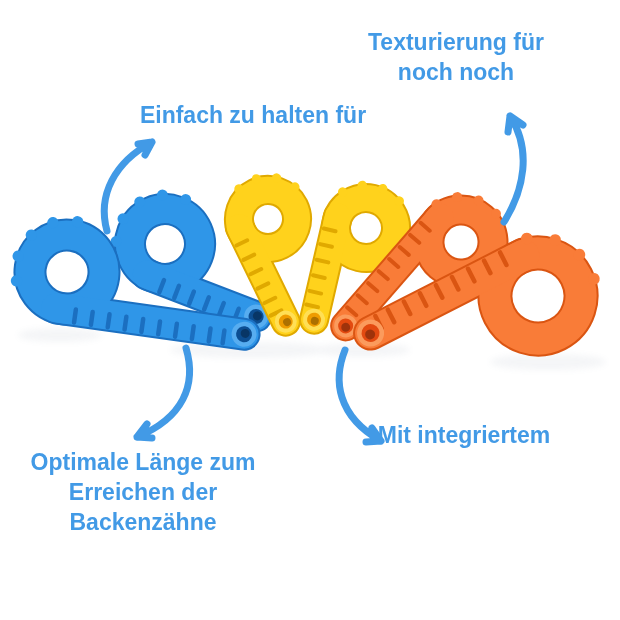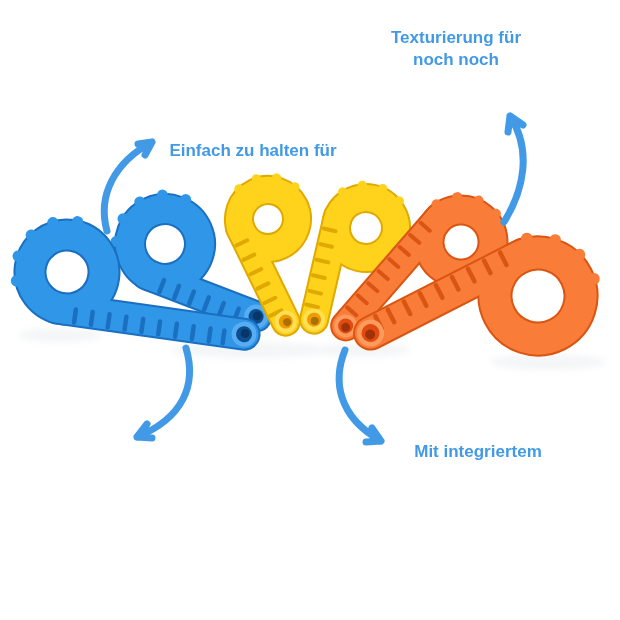--- a/index.html
+++ b/index.html
@@ -9,21 +9,21 @@
     font-family:"Liberation Sans",sans-serif;
     position:relative;
     overflow:hidden;
   }
   .stage{position:absolute;left:0;top:0;width:620px;height:620px;background:#ffffff;}
   .product-svg{position:absolute;left:0;top:0;}
   .label{
     position:absolute;
     text-align:center;
     font-weight:700;
-    font-size:17px;
+    font-size:23px;
     line-height:1.31;
     color:var(--accent,#429ae6);
     letter-spacing:0;
   }
 </style>
 </head>
 <body style="--accent: #429ae6; background: rgb(255, 255, 255);">
 
 <div class="stage">
 
@@ -182,27 +182,32 @@
     </g>
 
     <g fill="none" stroke-width="7" stroke-linecap="round" stroke-linejoin="round" stroke="#429ae6">
       <path d="M107,231 C97,195 115,162 152,142 M138,144 L152,142 L145,155"></path>
       <path d="M504,222 C524,190 532,150 510,116 M508,132 L510,116 L523,125"></path>
       <path d="M186,348 C197,385 183,418 137,437 M152,438 L137,437 L147,424"></path>
       <path d="M345,350 C333,380 337,416 381,441 M372,428 L381,441 L366,442"></path>
     </g>
   </svg>
 
-  <div class="label" style="left:133px;top:100px;width:240px;margin-top:40px;">
+  <div class="label" style="left:133px;top:100px;width:240px;">
     <div>Einfach zu halten für</div>
   </div>
 
   <div class="label" style="left:351px;top:27px;width:210px;">
     <div>Texturierung für</div>
     <div>noch noch</div>
   </div>
 
-
-  <div class="label" style="left:368px;top:420px;width:220px;margin-top:21px;">
+  <div class="label" style="left:28px;top:447px;width:230px;">
+    <div>Optimale Länge zum</div>
+    <div>Erreichen der</div>
+    <div>Backenzähne</div>
+  </div>
+
+  <div class="label" style="left:354px;top:420px;width:220px;">
     <div>Mit integriertem</div>
   </div>
 
 </div>
 
 </body></html>

